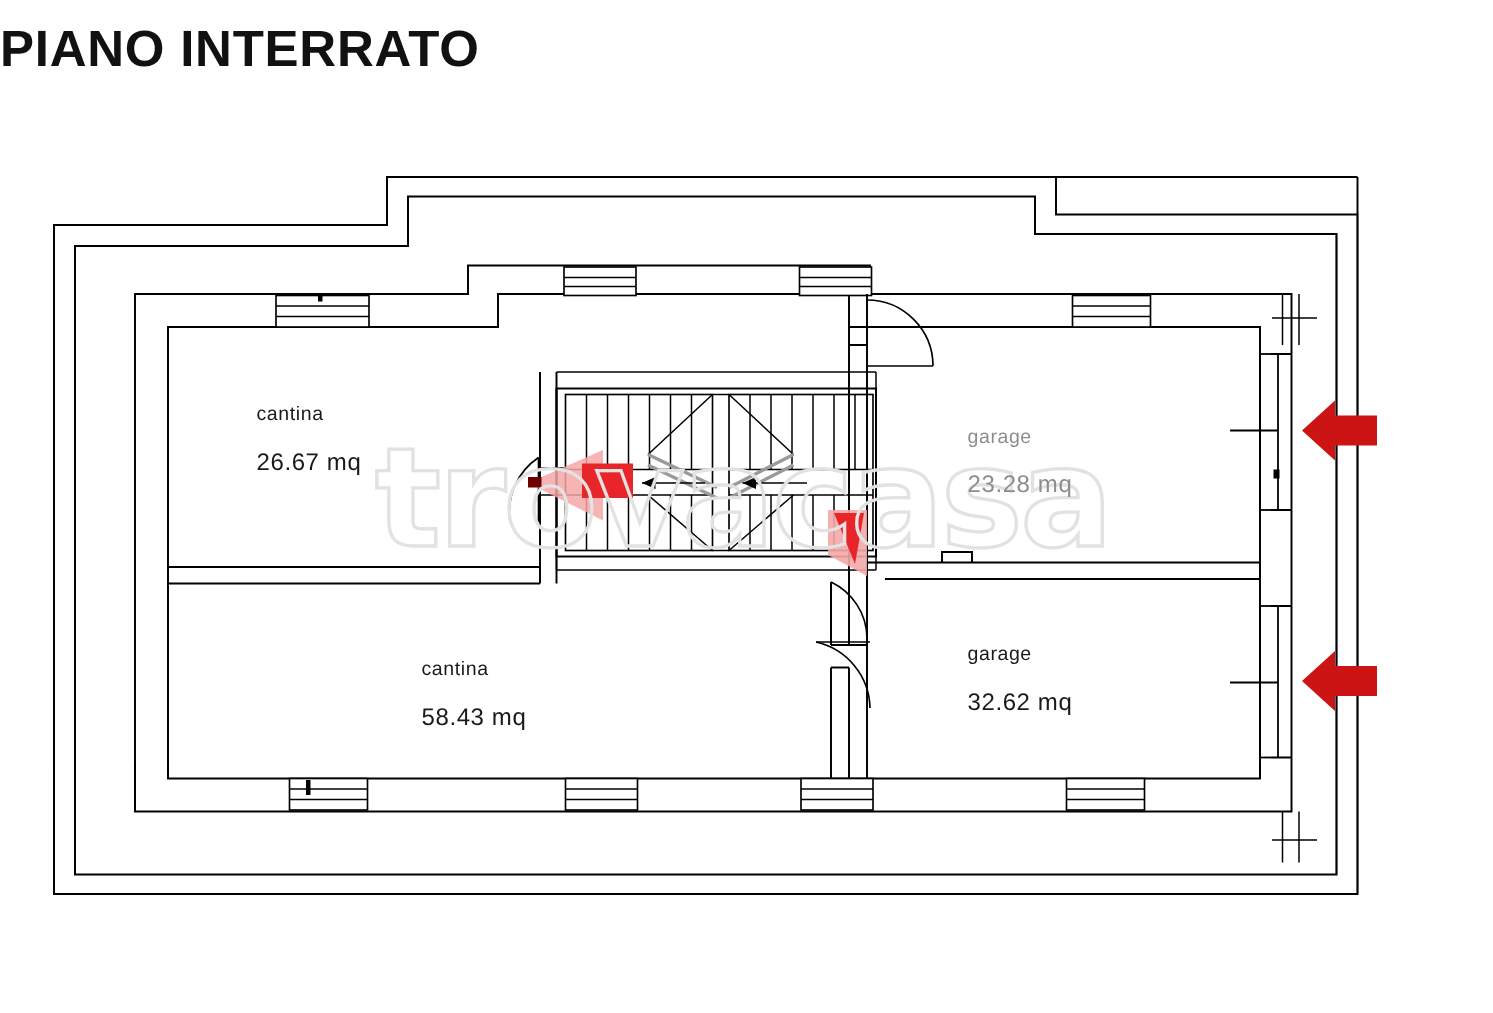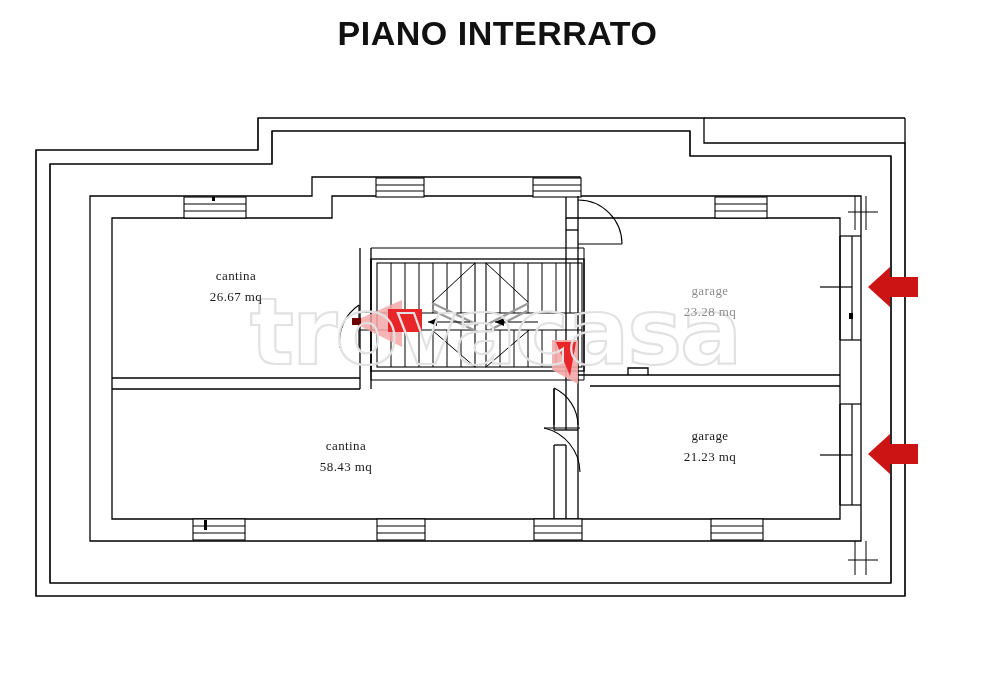--- a/index.html
+++ b/index.html
@@ -18,51 +18,51 @@
     position: relative;
     width: 995px;
     height: 675px;
     background: #ffffff;
   }
   #plan-title {
     position: absolute;
     top: 14px;
     left: 0;
     width: 995px;
-    text-align: center;
+    text-align: left;
     font-size: 34px;
     font-weight: bold;
     letter-spacing: 0.5px;
     color: #111111;
     font-family: "Liberation Sans", sans-serif;
     user-select: none;
   }
   #drawing {
     position: absolute;
     left: 0;
     top: 0;
   }
   .room-label {
     position: absolute;
-    text-align: center;
-    font-family: Liberation Serif, serif;
+    text-align: left;
+    font-family: Liberation Sans, sans-serif;
     color: #1a1a1a;
     white-space: nowrap;
     user-select: none;
   }
   .room-label .rl-name {
     display: block;
     font-size: 13px;
     letter-spacing: 0.4px;
   }
   .room-label .rl-area {
     display: block;
-    font-size: 13px;
+    font-size: 16px;
     letter-spacing: 0.4px;
-    margin-top: 5px;
+    margin-top: 17px;
   }
   .room-label.faded .rl-name,
   .room-label.faded .rl-area {
     color: #8d8d8d;
   }
   #watermark {
     position: absolute;
     left: 248px;
     top: 288px;
     width: 515px;
@@ -348,21 +348,21 @@
     <span class="rl-area">58.43 mq</span>
   </div>
 
   <div class="room-label faded" style="left:645px; top:283px; width:130px;">
     <span class="rl-name">garage</span>
     <span class="rl-area">23.28 mq</span>
   </div>
 
   <div class="room-label" style="left:645px; top:428px; width:130px;">
     <span class="rl-name">garage</span>
-    <span class="rl-area">21.23 mq</span>
+    <span class="rl-area">32.62 mq</span>
   </div>
 
   <svg width="60" height="46" style="position:absolute; left:866px; top:264px;" viewBox="0 0 60 46">
     <path d="M 2,23 L 24,3 L 24,13 L 52,13 L 52,33 L 24,33 L 24,43 Z" fill="#CC1414" stroke="none"></path>
   </svg>
 
   <svg width="60" height="46" style="position:absolute; left:866px; top:431px;" viewBox="0 0 60 46">
     <path d="M 2,23 L 24,3 L 24,13 L 52,13 L 52,33 L 24,33 L 24,43 Z" fill="#CC1414" stroke="none"></path>
   </svg>
 

